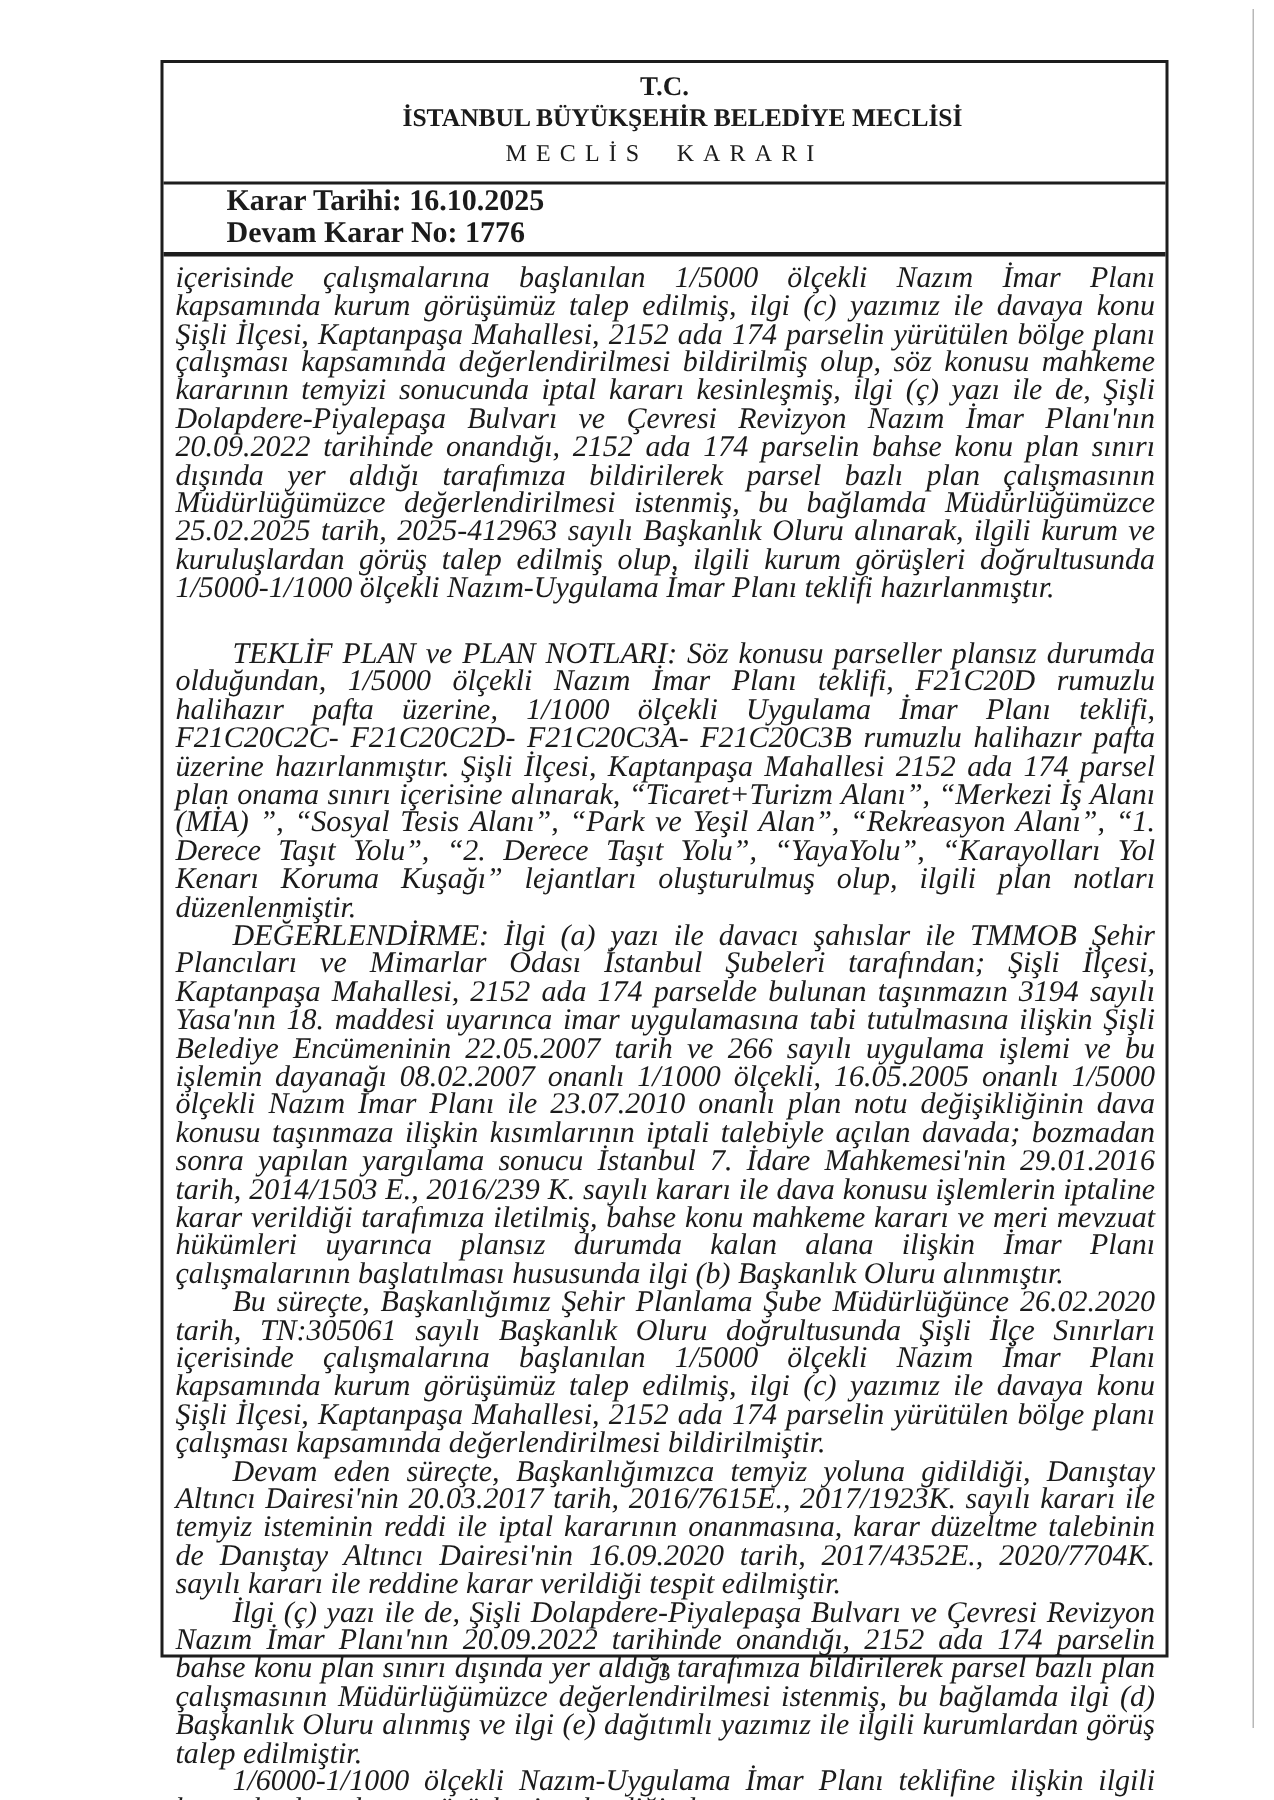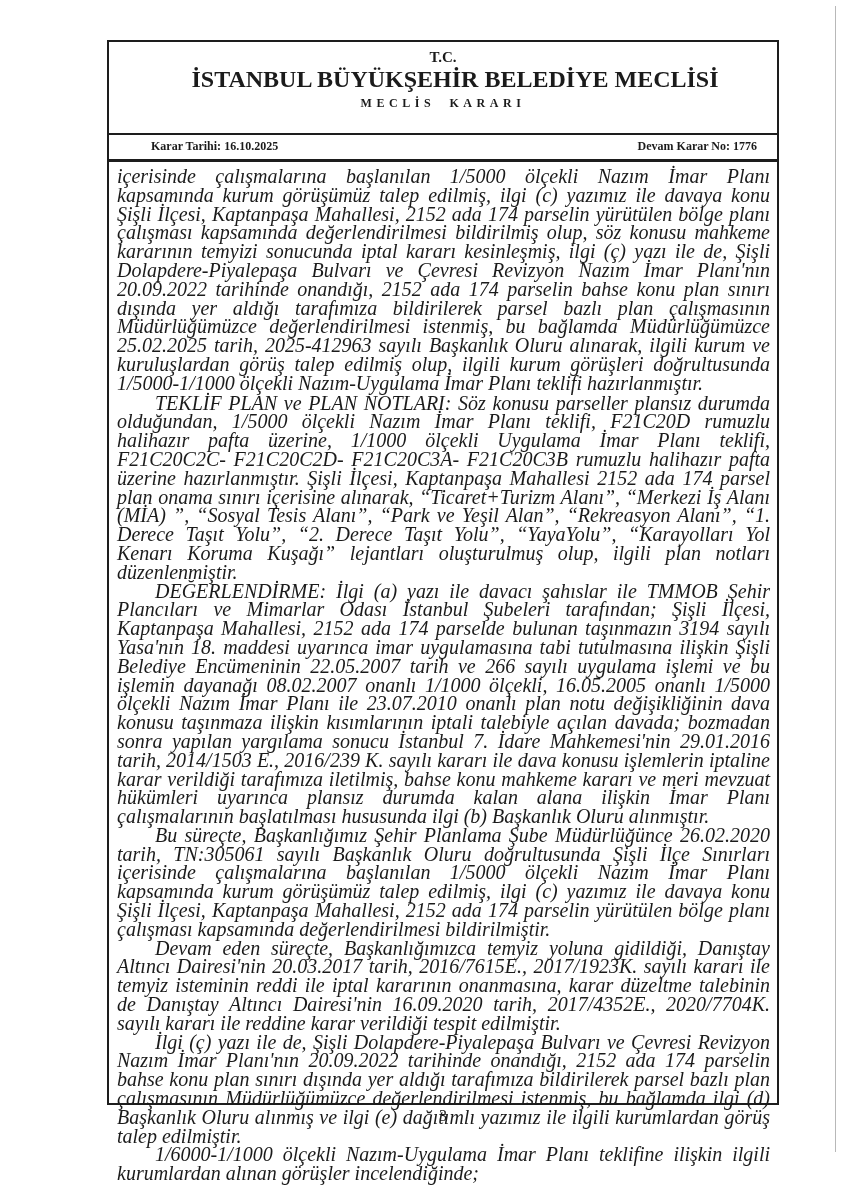--- a/index.html
+++ b/index.html
@@ -33,64 +33,65 @@
     border: 2px solid #1d1d1d;
     box-sizing: border-box;
     background: #ffffff;
   }
   .header-block {
     text-align: center;
     padding-top: 5px;
     border-bottom: 2px solid #1d1d1d;
   }
   .tc {
-    font-size: 15px;
+    font-size: 18px;
     font-weight: bold;
     line-height: 20px;
   }
   .institution {
-    font-size: 24px;
+    font-size: 17px;
     font-weight: bold;
     line-height: 24px;
     margin-left: 24px;
   }
   .doc-type {
-    font-size: 12px;
-    font-weight: bold;
+    font-size: 16px;
+    font-weight: normal;
     line-height: 24px;
     letter-spacing: 0.38em;
     word-spacing: 0.55em;
-    padding-bottom: 18px;
+    padding-bottom: 6px;
   }
   .meta-row {
     display: flex;
     justify-content: space-between;
     align-items: baseline;
-    font-size: 12px;
+    font-size: 20px;
     font-weight: bold;
     line-height: 21px;
     padding: 1px 20px 2px 42px;
     border-bottom: 3px solid #1d1d1d;
+    flex-direction: column;
   }
   .meta-item { white-space: nowrap; }
   .body-text {
     padding: 5px 7px 0 8px;
     font-size: 20px;
     line-height: 18.8px;
     text-align: justify;
     font-style: italic;
   }
   .body-text p.para {
     margin: 0;
   }
   .body-text p.para.indent {
     text-indent: 38px;
   }
   .body-text p.para.gap {
-    margin-top: 1px;
+    margin-top: 25px;
   }
   .page-num {
     position: absolute;
     left: 107px;
     top: 1106px;
     width: 672px;
     text-align: center;
     font-size: 16px;
     line-height: 20px;
     color: #1b1b1b;

